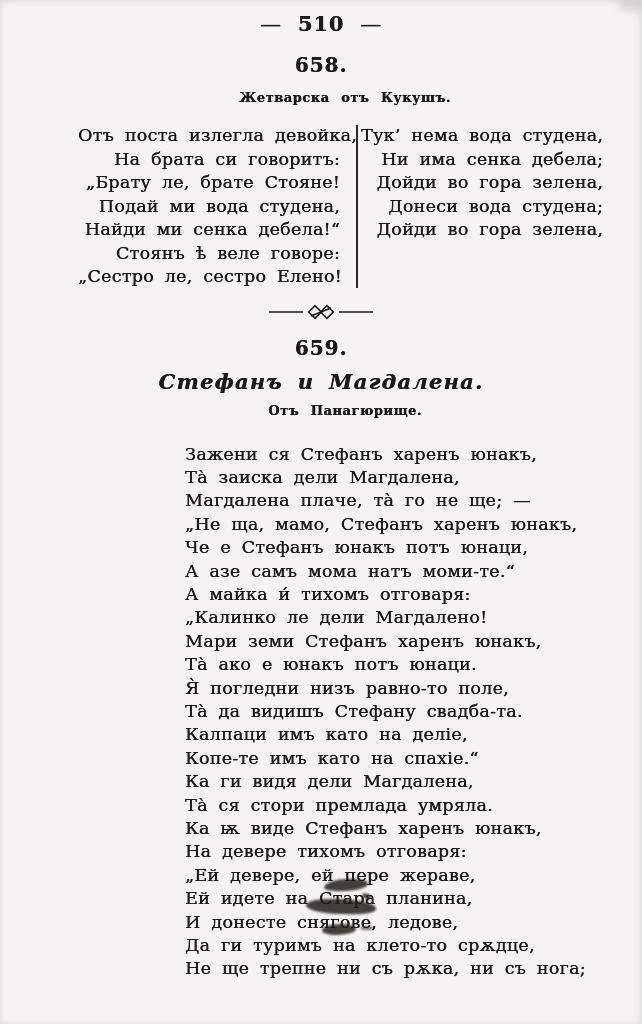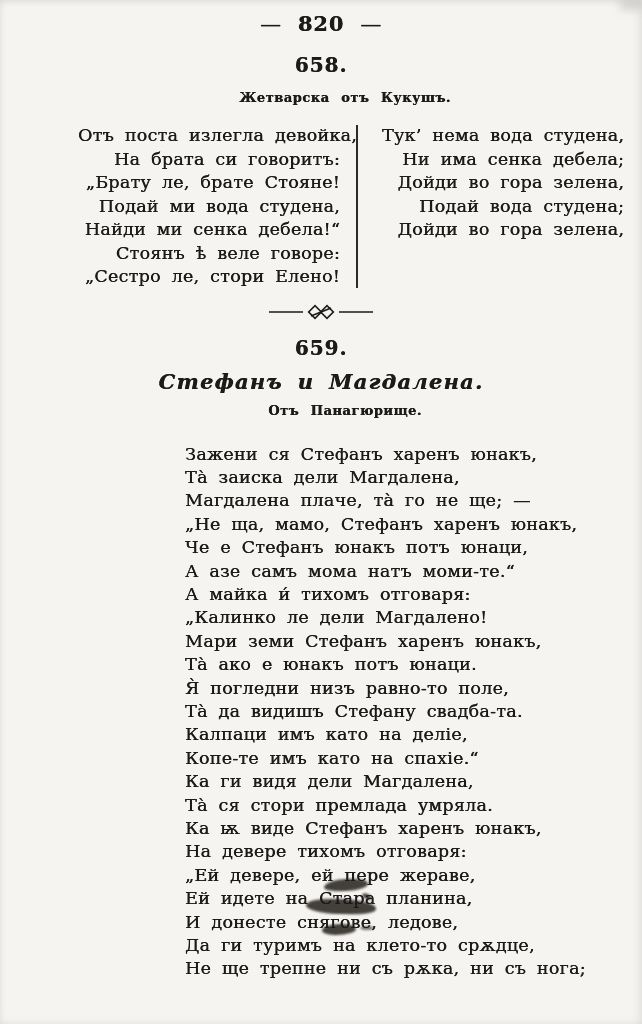--- a/index.html
+++ b/index.html
@@ -56,21 +56,21 @@
     margin-top: 19px;
     padding-left: 78px;
   }
   .col { font-size: 17.5px; line-height: 23.5px; word-spacing: 0.28em; letter-spacing: 0.015em; white-space: nowrap; text-align: right; }
   .col.left { width: 262px; }
   .col-divider {
     width: 2px;
     background: #2b2a28;
     margin: 1px 0 1px 16px;
   }
-  .col.right { margin-left: 24px; }
+  .col.right { margin-left: 3px; }
 
   .ornament {
     margin-top: 13px;
     text-align: center;
     height: 18px;
   }
   .ornament svg { display: inline-block; vertical-align: middle; }
 
   .poem {
     margin-top: 25px;
@@ -100,42 +100,42 @@
     background: rgba(60,60,60,0.18);
     filter: blur(4px);
   }
 </style>
 </head>
 <body>
 
 <div class="page">
 
   <div class="page-header ink">
-    <span class="dash">—</span><span>820</span><span class="dash">—</span>
+    <span class="dash">—</span><span>510</span><span class="dash">—</span>
   </div>
 
   <section>
     <div class="song-number first ink">658.</div>
     <div class="song-subtitle ink">Жетварска отъ Кукушъ.</div>
     <div class="columns">
       <div class="col left ink">
           <div>Отъ поста излегла девойка,</div>
           <div>На брата си говоритъ:</div>
           <div>„Брату ле, брате Стояне!</div>
           <div>Подай ми вода студена,</div>
           <div>Найди ми сенка дебела!“</div>
           <div>Стоянъ ѣ веле говоре:</div>
-          <div>„Сестро ле, стори Елено!</div>
+          <div>„Сестро ле, сестро Елено!</div>
         </div>
       <div class="col-divider"></div>
       <div class="col right ink">
           <div>Тук’ нема вода студена,</div>
           <div>Ни има сенка дебела;</div>
           <div>Дойди во гора зелена,</div>
-          <div>Подай вода студена;</div>
+          <div>Донеси вода студена;</div>
           <div>Дойди во гора зелена,</div>
         </div>
     </div>
   </section>
 
   <div class="ornament">
     <svg width="104" height="18" viewBox="0 0 104 18">
       <g stroke="#1c1b1a" stroke-width="1.6" fill="none">
         <line x1="0" y1="9" x2="34" y2="9"></line>
         <rect x="41.5" y="4.5" width="9" height="9" transform="rotate(45 46 9)"></rect>

